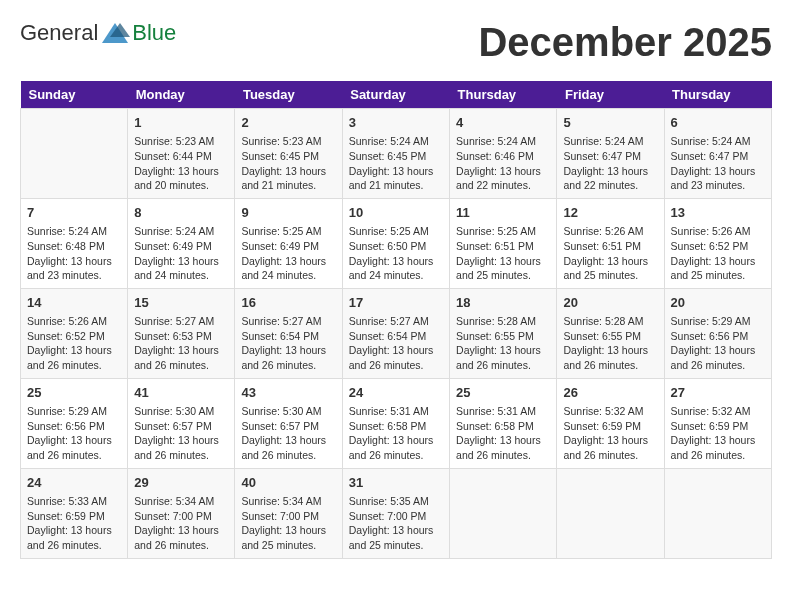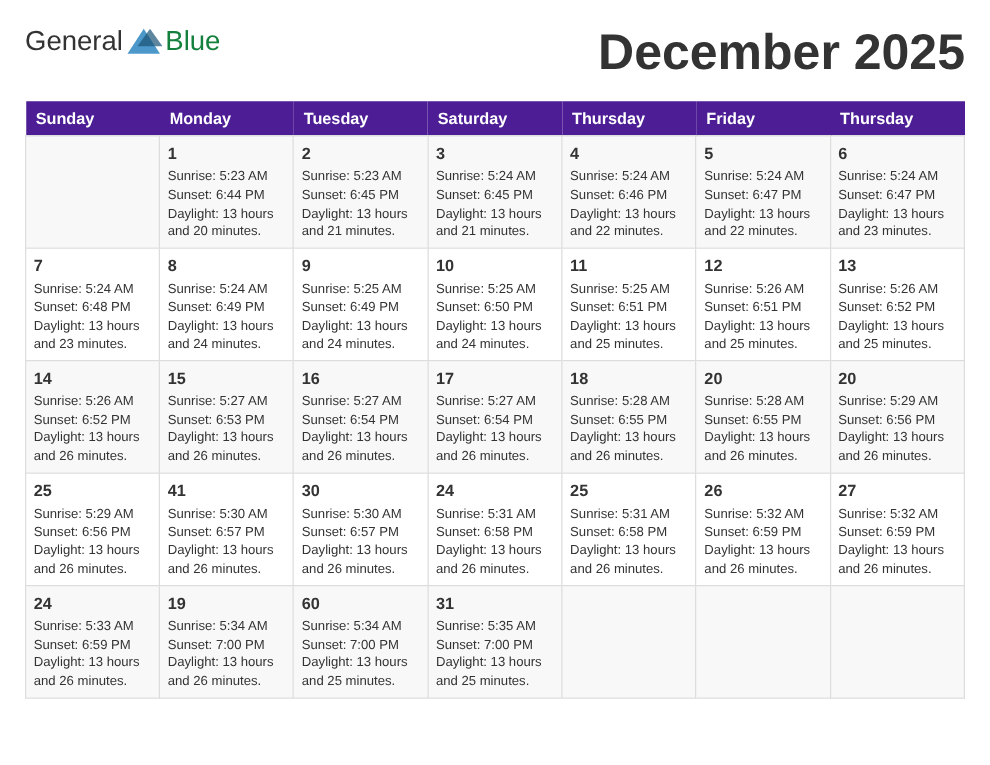--- a/index.html
+++ b/index.html
@@ -212,21 +212,21 @@
       <tr>
         <td>
           <span class="day-number">25</span>
           <div class="day-info">Sunrise: 5:29 AM<br>Sunset: 6:56 PM<br>Daylight: 13 hours<br>and 26 minutes.</div>
         </td>
         <td>
           <span class="day-number">41</span>
           <div class="day-info">Sunrise: 5:30 AM<br>Sunset: 6:57 PM<br>Daylight: 13 hours<br>and 26 minutes.</div>
         </td>
         <td>
-          <span class="day-number">30</span>
+          <span class="day-number">43</span>
           <div class="day-info">Sunrise: 5:30 AM<br>Sunset: 6:57 PM<br>Daylight: 13 hours<br>and 26 minutes.</div>
         </td>
         <td>
           <span class="day-number">24</span>
           <div class="day-info">Sunrise: 5:31 AM<br>Sunset: 6:58 PM<br>Daylight: 13 hours<br>and 26 minutes.</div>
         </td>
         <td>
           <span class="day-number">25</span>
           <div class="day-info">Sunrise: 5:31 AM<br>Sunset: 6:58 PM<br>Daylight: 13 hours<br>and 26 minutes.</div>
         </td>
@@ -238,25 +238,25 @@
           <span class="day-number">27</span>
           <div class="day-info">Sunrise: 5:32 AM<br>Sunset: 6:59 PM<br>Daylight: 13 hours<br>and 26 minutes.</div>
         </td>
       </tr>
       <tr>
         <td>
           <span class="day-number">24</span>
           <div class="day-info">Sunrise: 5:33 AM<br>Sunset: 6:59 PM<br>Daylight: 13 hours<br>and 26 minutes.</div>
         </td>
         <td>
-          <span class="day-number">19</span>
+          <span class="day-number">29</span>
           <div class="day-info">Sunrise: 5:34 AM<br>Sunset: 7:00 PM<br>Daylight: 13 hours<br>and 26 minutes.</div>
         </td>
         <td>
-          <span class="day-number">60</span>
+          <span class="day-number">40</span>
           <div class="day-info">Sunrise: 5:34 AM<br>Sunset: 7:00 PM<br>Daylight: 13 hours<br>and 25 minutes.</div>
         </td>
         <td>
           <span class="day-number">31</span>
           <div class="day-info">Sunrise: 5:35 AM<br>Sunset: 7:00 PM<br>Daylight: 13 hours<br>and 25 minutes.</div>
         </td>
         <td class="empty"></td>
         <td class="empty"></td>
         <td class="empty"></td>
       </tr>

